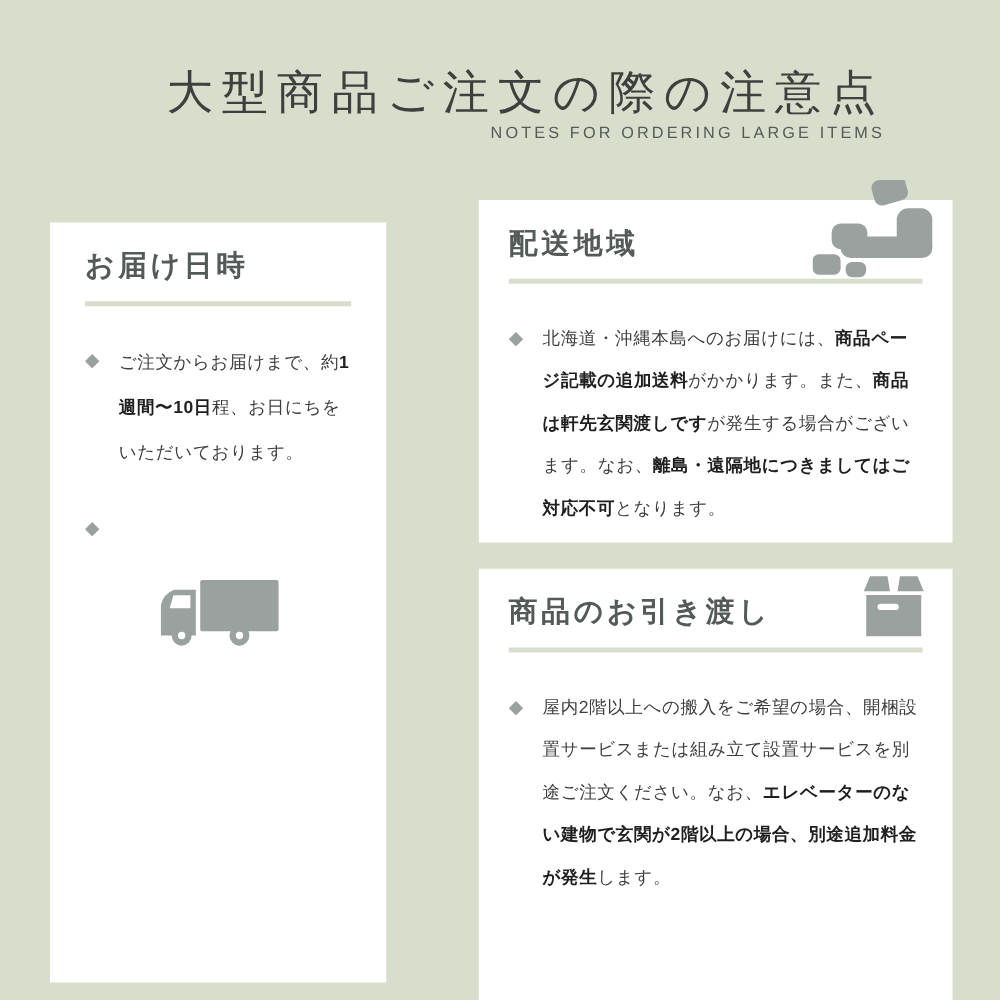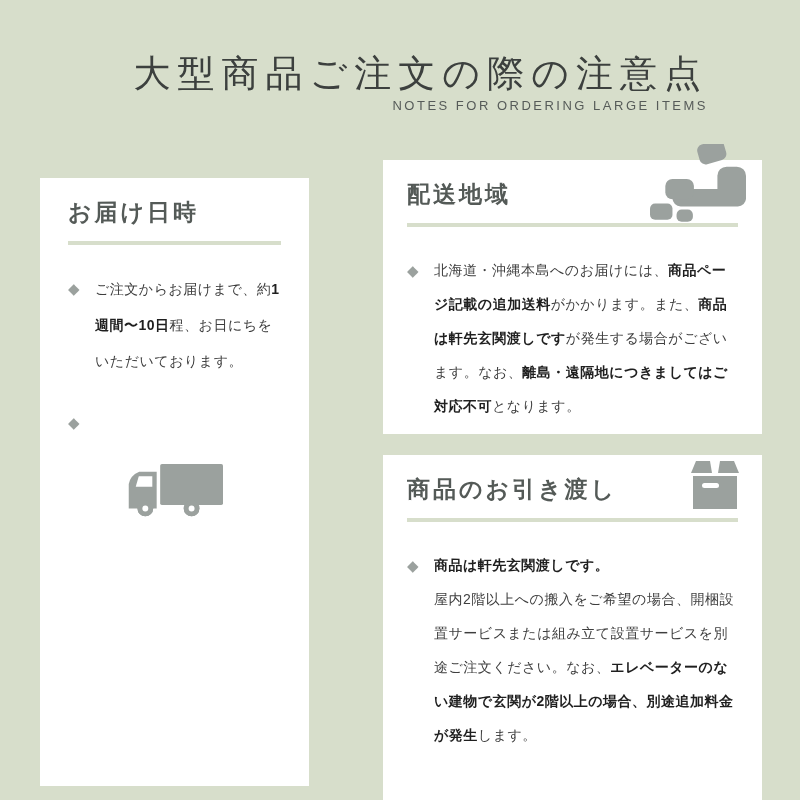--- a/index.html
+++ b/index.html
@@ -121,15 +121,15 @@
         <rect x="3" y="17" width="44" height="33"></rect>
       </g>
       <rect x="12" y="24" width="17" height="5" rx="2.5" fill="#ffffff"></rect>
     </svg>
   </div>
   <div class="panel-title">商品のお引き渡し</div>
   <div class="panel-rule"></div>
 
   <div class="bullet">
     <span class="diamond">◆</span>
-    <span class="btext"><span class="b block">商品は軒先玄関渡しです。</span><span>屋内2階以上への搬入をご希望の場合、開梱設置サービスまたは組み立て設置サービスを別途ご注文ください。なお、</span><span class="b">エレベーターのない建物で玄関が2階以上の場合、別途追加料金が発生</span><span>します。</span></span>
+    <span class="btext"><span>屋内2階以上への搬入をご希望の場合、開梱設置サービスまたは組み立て設置サービスを別途ご注文ください。なお、</span><span class="b">エレベーターのない建物で玄関が2階以上の場合、別途追加料金が発生</span><span>します。</span></span>
   </div>
 </div>
 
 </body></html>

